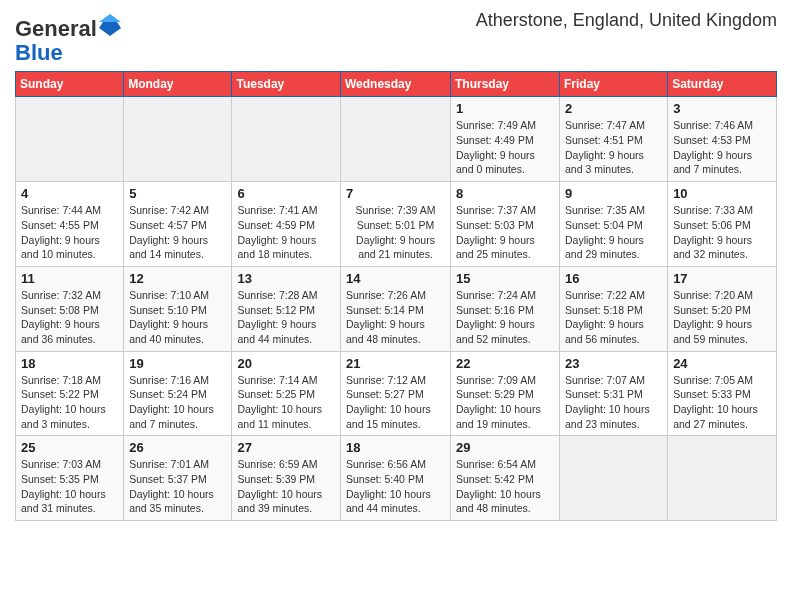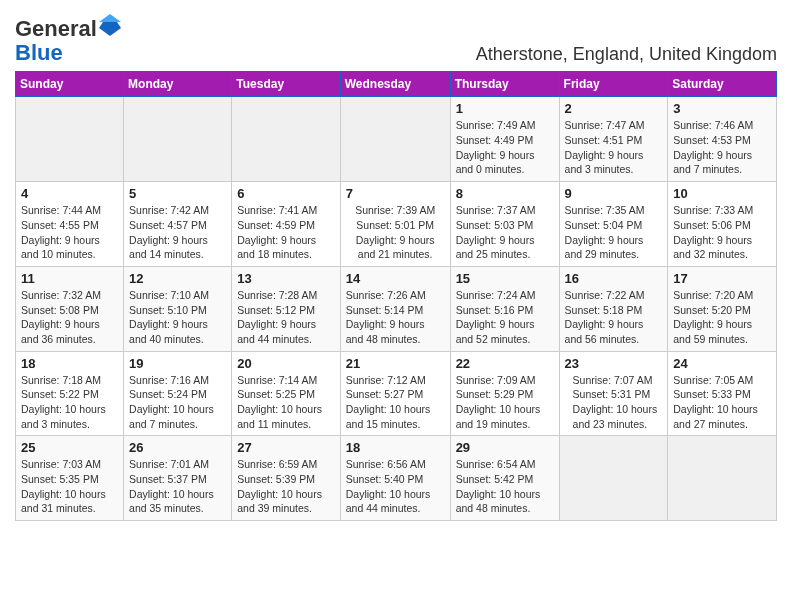--- a/index.html
+++ b/index.html
@@ -6,21 +6,21 @@
     body {
       font-family: Arial, sans-serif;
       background: #fff;
       width: 792px;
       min-height: 612px;
       padding: 10px 15px;
     }
     .header-area {
       display: flex;
       justify-content: space-between;
-      align-items: flex-end;
+      align-items: flex-start;
       margin-bottom: 6px;
     }
     .logo {
       display: flex;
       align-items: center;
       margin-top: 4px;
     }
     .logo-text {
       font-size: 22px;
       font-weight: bold;
@@ -46,21 +46,21 @@
       font-size: 18px;
       color: #333;
       font-weight: normal;
     }
     table {
       width: 100%;
       border-collapse: collapse;
       font-size: 11px;
     }
     thead tr th {
-      background: #a21caf;
+      background: #ef4444;
       color: #fff;
       padding: 5px 4px;
       text-align: left;
       font-size: 12px;
       font-weight: bold;
       border: 1px solid #1565c0;
     }
     tbody tr td {
       border: 1px solid #ccc;
       vertical-align: top;
@@ -261,21 +261,21 @@
 Daylight: 10 hours and 15 minutes.</div>
         </td>
         <td>
           <span class="day-num">22</span>
           <div class="day-info" style="white-space: pre-line;">Sunrise: 7:09 AM
 Sunset: 5:29 PM
 Daylight: 10 hours and 19 minutes.</div>
         </td>
         <td>
           <span class="day-num">23</span>
-          <div class="day-info" style="white-space: pre-line; margin-left: 8px;">Sunrise: 7:07 AM
+          <div class="day-info" style="white-space: pre-line;">Sunrise: 7:07 AM
 Sunset: 5:31 PM
 Daylight: 10 hours and 23 minutes.</div>
         </td>
         <td>
           <span class="day-num">24</span>
           <div class="day-info" style="white-space: pre-line;">Sunrise: 7:05 AM
 Sunset: 5:33 PM
 Daylight: 10 hours and 27 minutes.</div>
         </td>
       </tr>

